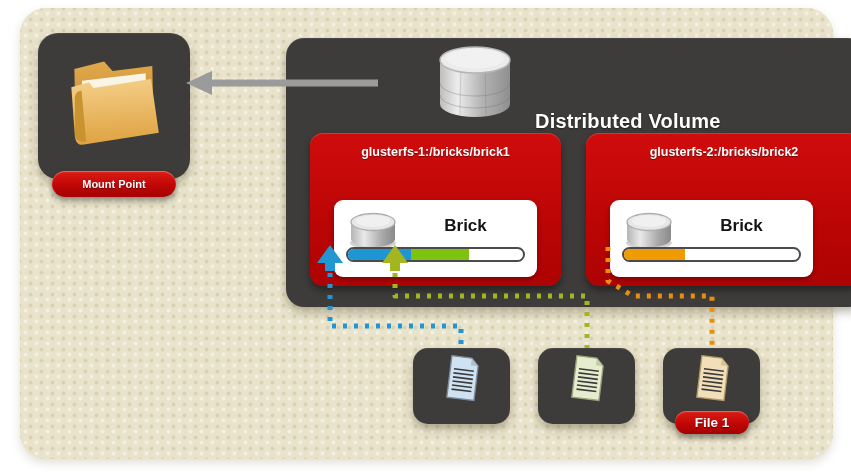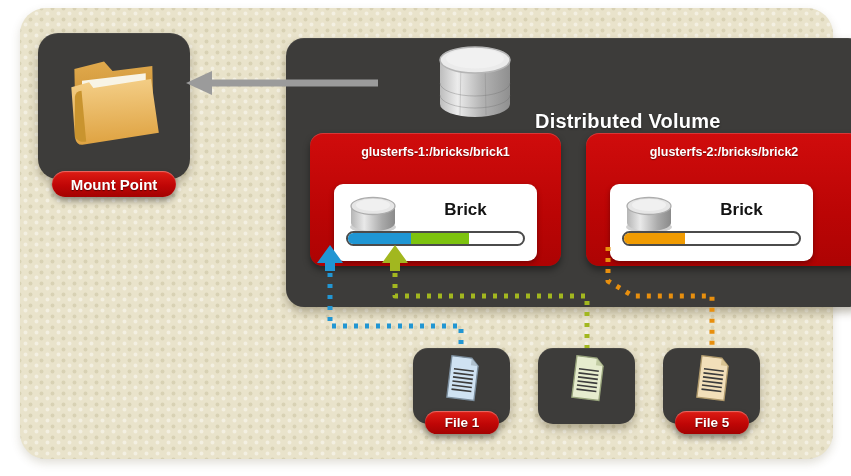--- a/index.html
+++ b/index.html
@@ -25,33 +25,33 @@
   }
   .mount-box{left:38px;top:33px;width:152px;height:146px;}
   .dv-box{left:238px;top:38px;width:580px;height:269px;border-radius:18px;margin-left:48px;}
   .dv-title{
     position:absolute;left:249px;top:72px;color:#ffffff;
     font-size:20px;font-weight:bold;letter-spacing:.2px;
     text-shadow:0 1px 2px rgba(0,0,0,.5);
   }
   .cyl-big{position:absolute;left:147px;top:5px;width:84px;height:80px;}
   .brick-card{
-    position:absolute;top:95px;width:251px;height:133px;border-radius:13px;
+    position:absolute;top:95px;width:251px;height:153px;border-radius:13px;
     background:linear-gradient(180deg,#d00c0c 0%,#bb0505 60%,#ad0303 100%);
     box-shadow:0 4px 7px rgba(0,0,0,.4), inset 0 1px 0 rgba(255,255,255,.18);
   }
   .brick-card.one{left:24px;}
   .brick-card.two{left:300px;padding-left:25px;}
   .brick-path{
     position:absolute;left:0;right:0;top:12px;text-align:center;
     color:#ffffff;font-size:12.5px;font-weight:bold;
     text-shadow:0 1px 1px rgba(0,0,0,.45);
   }
   .brick-inner{
-    position:absolute;left:24px;top:51px;width:203px;height:77px;
+    position:absolute;left:24px;top:67px;width:203px;height:77px;
     background:#ffffff;border-radius:9px;
     box-shadow:0 2px 5px rgba(0,0,0,.35);
   }
   .cyl-small{position:absolute;left:13px;top:9px;width:52px;height:42px;}
   .brick-label{
     position:absolute;left:70px;right:10px;top:16px;text-align:center;
     color:#141414;font-size:17px;font-weight:bold;
   }
   .bar{
     position:absolute;left:12px;top:47px;width:179px;height:15px;
@@ -59,21 +59,21 @@
     overflow:hidden;display:flex;box-sizing:border-box;
   }
   .seg{height:100%;flex:0 0 auto;}
   .pill{
     position:absolute;display:flex;align-items:center;justify-content:center;
     background:linear-gradient(180deg,#de1d14 0%,#c00606 55%,#a30202 100%);
     color:#ffffff;font-weight:bold;border-radius:999px;
     box-shadow:0 4px 6px rgba(0,0,0,.4), inset 0 1px 1px rgba(255,255,255,.35);
     text-shadow:0 1px 1px rgba(0,0,0,.5);
   }
-  .mount-pill{left:52px;top:171px;width:124px;height:26px;font-size:15px;}
+  .mount-pill{left:52px;top:171px;width:124px;height:26px;font-size:11px;}
   .file-box{
     position:absolute;top:348px;width:97px;height:76px;border-radius:15px;
   }
   .file-pill{width:74px;height:23px;top:411px;font-size:13.5px;}
   .doc-icon{position:absolute;left:29px;top:5px;width:40px;height:50px;}
   .overlay{position:absolute;left:0;top:0;width:851px;height:476px;pointer-events:none;}
 </style>
 </head>
 <body>
 
@@ -166,23 +166,20 @@
 
   <div class="darkbox file-box" style="left:413px;">
     <svg class="doc-icon" viewBox="0 0 44 54">
       <g transform="rotate(7 22 27)">
         <path d="M8 4 L30 4 L38 12 L38 50 L8 50 Z" stroke="#7b8d9c" stroke-width="1.5" fill="#cfe2f2"></path>
         <path d="M30 4 L30 12 L38 12 Z" fill="#aebfcc"></path>
         <path d="M12 18 H34 M12 22.5 H34 M12 27 H34 M12 31.5 H34 M12 36 H34 M12 40.5 H34" stroke="#3c3c3c" stroke-width="1.8"></path>
       </g>
     </svg>
   </div>
-  <div class="pill file-pill" style="left:425px;">
-    <span>File 1</span>
-  </div>
 
   <div class="darkbox file-box" style="left:538px;">
     <svg class="doc-icon" viewBox="0 0 44 54">
       <g transform="rotate(7 22 27)">
         <path d="M8 4 L30 4 L38 12 L38 50 L8 50 Z" stroke="#97a37b" stroke-width="1.5" fill="#e6ecce"></path>
         <path d="M30 4 L30 12 L38 12 Z" fill="#c2cba3"></path>
         <path d="M12 18 H34 M12 22.5 H34 M12 27 H34 M12 31.5 H34 M12 36 H34 M12 40.5 H34" stroke="#3c3c3c" stroke-width="1.8"></path>
       </g>
     </svg>
   </div>
@@ -190,21 +187,21 @@
   <div class="darkbox file-box" style="left:663px;">
     <svg class="doc-icon" viewBox="0 0 44 54">
       <g transform="rotate(7 22 27)">
         <path d="M8 4 L30 4 L38 12 L38 50 L8 50 Z" stroke="#b09a6c" stroke-width="1.5" fill="#f2dfb9"></path>
         <path d="M30 4 L30 12 L38 12 Z" fill="#d9c391"></path>
         <path d="M12 18 H34 M12 22.5 H34 M12 27 H34 M12 31.5 H34 M12 36 H34 M12 40.5 H34" stroke="#3c3c3c" stroke-width="1.8"></path>
       </g>
     </svg>
   </div>
   <div class="pill file-pill" style="left:675px;">
-    <span>File 5</span>
+    <span>File 1</span>
   </div>
 
   <svg class="overlay" viewBox="0 0 851 476">
 
     <line x1="378" y1="83" x2="212" y2="83" stroke-width="7" stroke="#9b9b9b"></line>
     <polygon points="212,71 212,95 186,83" fill="#9b9b9b"></polygon>
 
     <path d="M330 273 L330 326 L461 326 L461 348" fill="none" stroke-width="5" stroke-dasharray="4 7" stroke-linejoin="round" stroke="#2196d3"></path>
     <polygon points="330,245 317,263 325,263 325,271 335,271 335,263 343,263" fill="#2196d3"></polygon>
 

